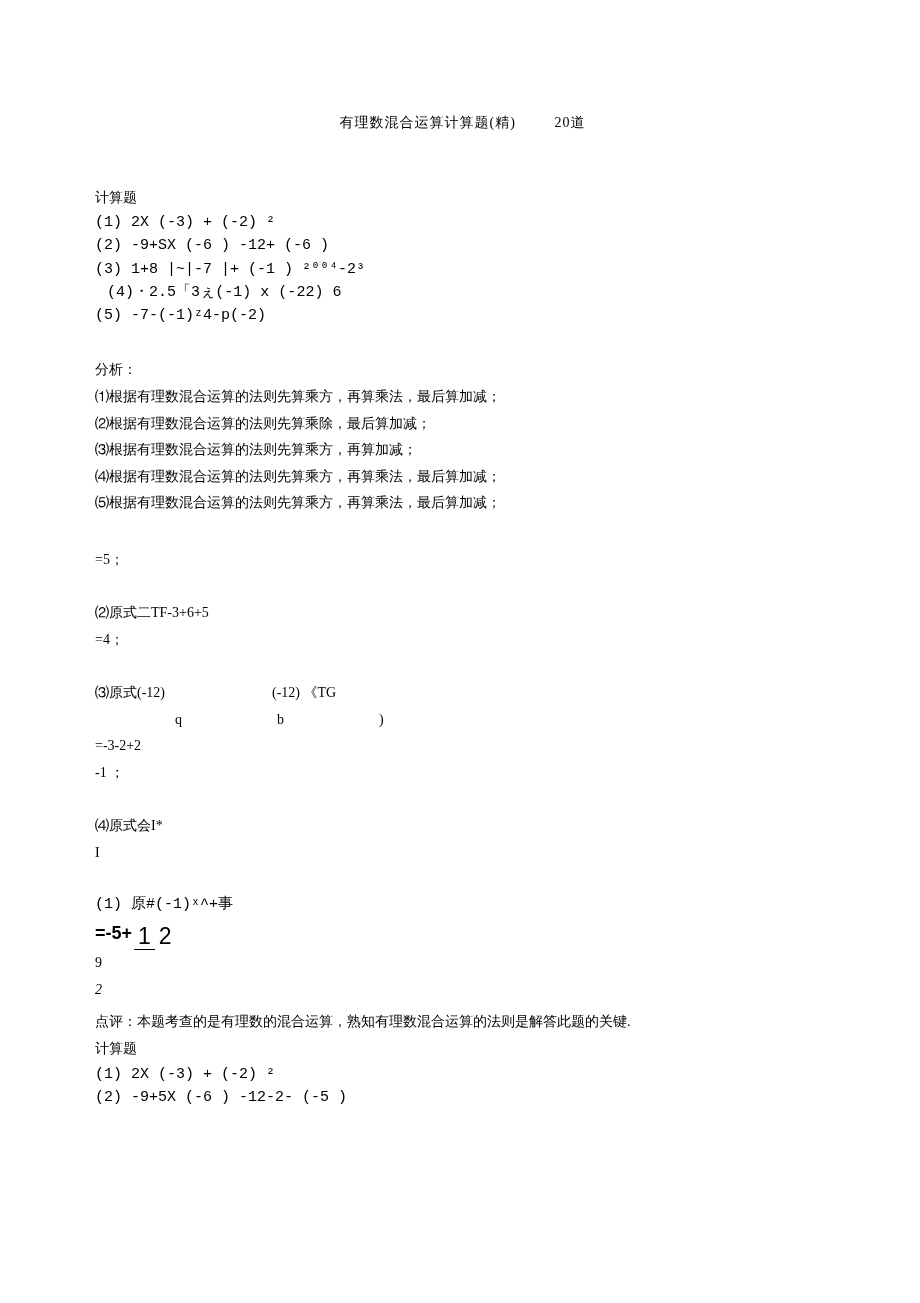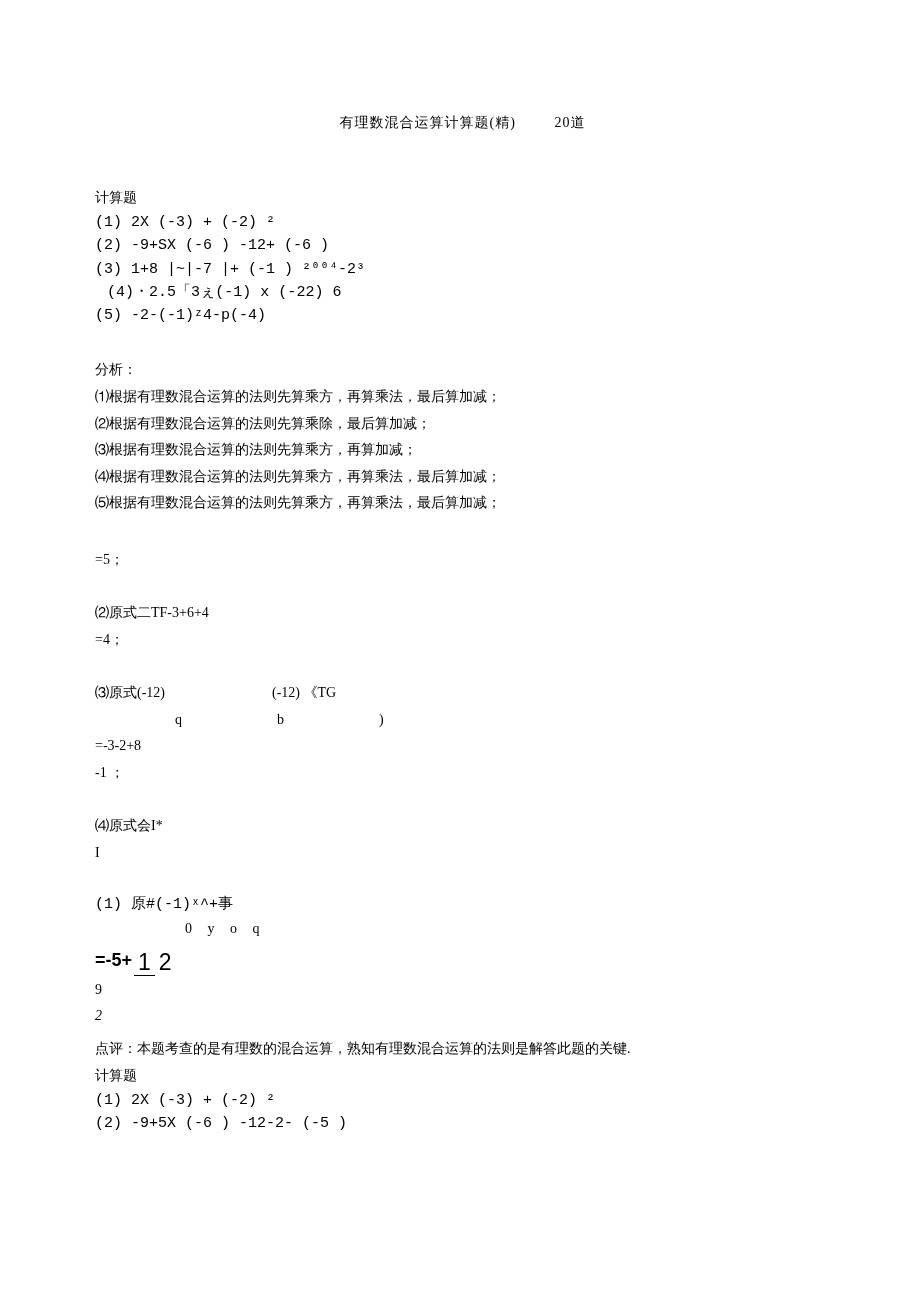--- a/index.html
+++ b/index.html
@@ -54,76 +54,75 @@
   <span class="count">20道</span>
 </div>
 
 <div class="sect">
   <div>计算题</div>
   <div class="mono">
     <div>(1) 2X (-3) + (-2) ²</div>
     <div>(2) -9+SX (-6 ) -12+ (-6 )</div>
     <div>(3) 1+8 |~|-7 |+ (-1 ) ²⁰⁰⁴-2³</div>
     <div class="indent"> (4)・2.5「3ぇ(-1) x (-22) 6</div>
-    <div>(5) -2-(-1)ᶻ4-p(-4)</div>
+    <div>(5) -7-(-1)ᶻ4-p(-2)</div>
   </div>
 </div>
 
 <div class="sect">
   <div>分析：</div>
   <div>⑴根据有理数混合运算的法则先算乘方，再算乘法，最后算加减；</div>
   <div>⑵根据有理数混合运算的法则先算乘除，最后算加减；</div>
   <div>⑶根据有理数混合运算的法则先算乘方，再算加减；</div>
   <div>⑷根据有理数混合运算的法则先算乘方，再算乘法，最后算加减；</div>
   <div>⑸根据有理数混合运算的法则先算乘方，再算乘法，最后算加减；</div>
 </div>
 
 
 <div>
   <div>=5；</div>
 </div>
 <br>
 
 
 <div>
-  <div>⑵原式二TF-3+6+4</div>
+  <div>⑵原式二TF-3+6+5</div>
   <div>=4；</div>
 </div>
 <br>
 
 
 <div>
   <div>
     <span>⑶原式(-12)</span>
     <span style="display:inline-block;width:100px;"></span>
     <span>(-12) 《TG</span>
   </div>
   <div class="wide" style="padding-left:80px;">
     <span>q</span>
     <span style="letter-spacing:normal;display:inline-block;width:70px;"></span>
     <span>b</span>
     <span style="letter-spacing:normal;display:inline-block;width:70px;"></span>
     <span>)</span>
   </div>
-  <div>=-3-2+8</div>
+  <div>=-3-2+2</div>
   <div>-1 ；</div>
 </div>
 <br>
 
 
 <div>
   <div>⑷原式会I*</div>
   <div>I</div>
 </div>
 <br>
 
 
 <div>
   <div class="mono">(1) 原#(-1)ˣ^+事</div>
-  <div class="wide" style="padding-left:90px;">0 y o q</div>
   <div>
     <span class="bigbold">=-5+</span><span class="frac"><span class="num">1</span><span class="den">2</span></span>
   </div>
   <div>9</div>
   <div class="italic">2</div>
 </div>
 
 <div style="height:6px;"></div>
 
 <div>点评：本题考查的是有理数的混合运算，熟知有理数混合运算的法则是解答此题的关键.</div>

